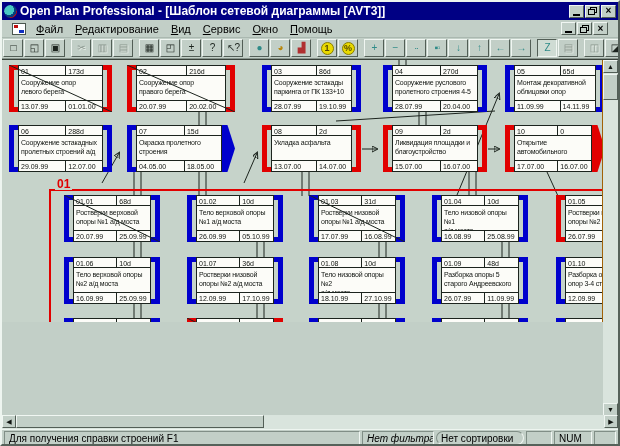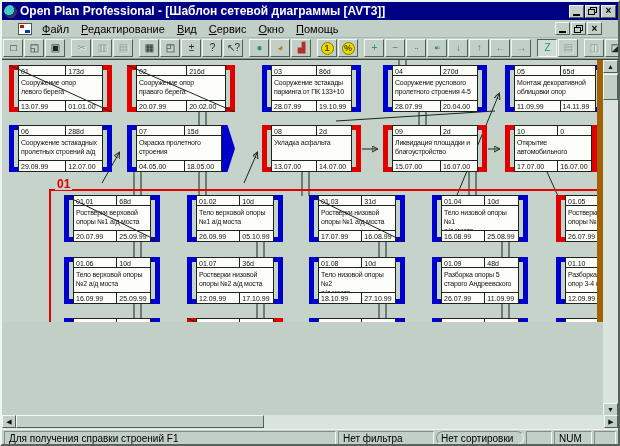--- a/index.html
+++ b/index.html
@@ -14,39 +14,39 @@
   .title-text{color:#fff;font-size:12px;font-weight:bold;flex:1;white-space:nowrap;overflow:hidden;}
   .winbtns{display:flex;gap:1px;}
   .wbtn{width:15px;height:13px;background:#c2cfc7;border:1px solid;
     border-color:#f0f6f2 #525e56 #525e56 #f0f6f2;display:flex;align-items:center;justify-content:center;}
   .ic-min{width:7px;height:2px;background:#000;margin-top:7px;}
   .ic-rest{position:relative;width:9px;height:8px;}
   .ic-rest::before{content:"";position:absolute;right:0;top:0;width:5px;height:4px;border:1px solid #000;}
   .ic-rest::after{content:"";position:absolute;left:0;bottom:0;width:5px;height:4px;border:1px solid #000;background:#c2cfc7;}
   .ic-close{font-size:10px;font-weight:bold;line-height:1;color:#000;}
   
-  .menubar{height:18px;display:flex;align-items:center;padding:0 16px;gap:0;border-bottom:1px solid #aab8b0;}
+  .menubar{height:18px;display:flex;align-items:center;padding:0 10px;gap:0;border-bottom:1px solid #aab8b0;}
   .mdiicon{width:14px;height:12px;background:#fff;border:1px solid #4a564e;position:relative;margin-right:4px;flex:none;}
   .mdiicon::before{content:"";position:absolute;left:1px;top:1px;width:4px;height:3px;background:#c01010;}
   .mdiicon::after{content:"";position:absolute;right:1px;bottom:1px;width:5px;height:3px;background:#1030c0;}
   .menu-item{font-size:11px;padding:1px 6px;color:#000;white-space:nowrap;}
   .menubar .winbtns{margin-left:auto;}
   
   .toolbar{height:21px;display:flex;align-items:center;padding:1px 1px;border-bottom:1px solid #8a968e;}
   .tbtn{width:20px;height:18px;flex:none;background:#c2cfc7;border:1px solid;
     border-color:#f0f6f2 #525e56 #525e56 #f0f6f2;display:flex;align-items:center;justify-content:center;margin-right:1px;}
   .tbtn.gap{margin-left:5px;}
   .tbtn.pressed{border-color:#525e56 #f0f6f2 #f0f6f2 #525e56;background:#cfdcd4;}
   .glyph{font-size:10px;line-height:1;color:#1c241e;letter-spacing:-1px;white-space:nowrap;}
   .tbtn.disabled .glyph{color:#8a968e;text-shadow:1px 1px 0 #e8efe9;}
   .glyph.coin{background:#e9da00;border:1px solid #877c00;border-radius:50%;width:13px;height:13px;
     display:flex;align-items:center;justify-content:center;font-size:9px;font-weight:bold;color:#554a00;letter-spacing:0;}
   
   .client{position:relative;height:370px;border-top:1px solid #39423b;background:#c2cfc7;}
-  #canvas{position:absolute;left:0;top:0;width:601px;height:262px;overflow:hidden;background:#c6d3ca;border-right:6px solid #a16207;}
+  #canvas{position:absolute;left:0;top:0;width:601px;height:262px;overflow:hidden;background:#c6d3ca;border-right:1px solid #a16207;}
   #connectors{position:absolute;left:0;top:0;z-index:1;}
   #connectors path{stroke:#1c241e;stroke-width:1;fill:none;}
   .group-line{position:absolute;background:#e10000;z-index:2;}
   #group-label{position:absolute;left:53px;top:118px;z-index:3;color:#e10000;font-weight:bold;font-size:12px;background:#c6d3ca;padding:0 2px;line-height:12px;}
   
   .task{position:absolute;height:47px;display:flex;z-index:4;}
   .br{width:9px;position:relative;flex:none;}
   .br::before{content:"";position:absolute;top:0;bottom:0;width:5px;background:var(--c);}
   .brL::before{left:0;} .brR::before{right:0;}
   .br::after{content:"";position:absolute;width:4px;height:5px;background:var(--c);top:0;box-shadow:0 42px 0 0 var(--c);}
@@ -71,21 +71,21 @@
   .vbar .sbtn{width:15px;}
   .vthumb{position:absolute;left:0;top:14px;width:15px;height:26px;background:#c2cfc7;border:1px solid;border-color:#f0f6f2 #525e56 #525e56 #f0f6f2;}
   .vbar .down{position:absolute;bottom:0;}
   .hthumb{width:248px;height:13px;background:#c2cfc7;border:1px solid;border-color:#f0f6f2 #525e56 #525e56 #f0f6f2;}
   .hbar .right{margin-left:auto;}
   
   .statusbar{height:17px;display:flex;align-items:center;gap:2px;padding:1px 2px;border-top:1px solid #eef5f0;}
   .spanel{border:1px solid;border-color:#808e86 #f0f6f2 #f0f6f2 #808e86;height:14px;font-size:10px;
     padding:1px 4px;white-space:nowrap;overflow:hidden;color:#000;}
   .sp-help{flex:1;}
-  .sp-filter{width:96px;}
+  .sp-filter{width:72px;font-style:italic;}
   .sp-sort{width:88px;border-radius:7px;}
   .sp-b1{width:26px;}
   .sp-num{width:38px;text-align:left;}
   .sp-b2{width:22px;}
 </style>
 </head>
 <body>
 
 <div id="window">
 

